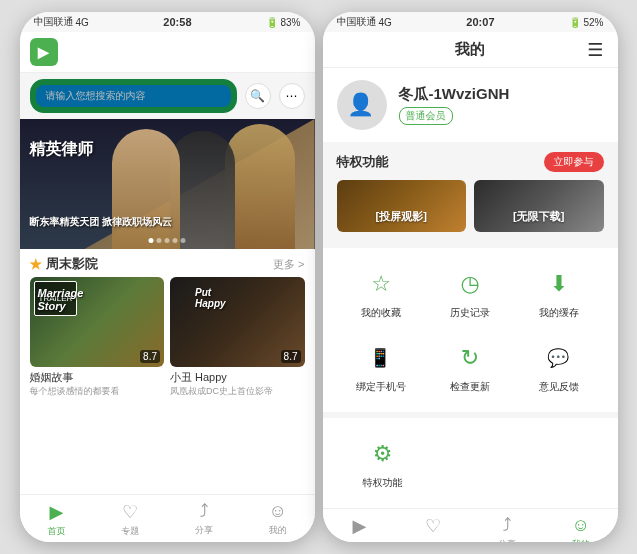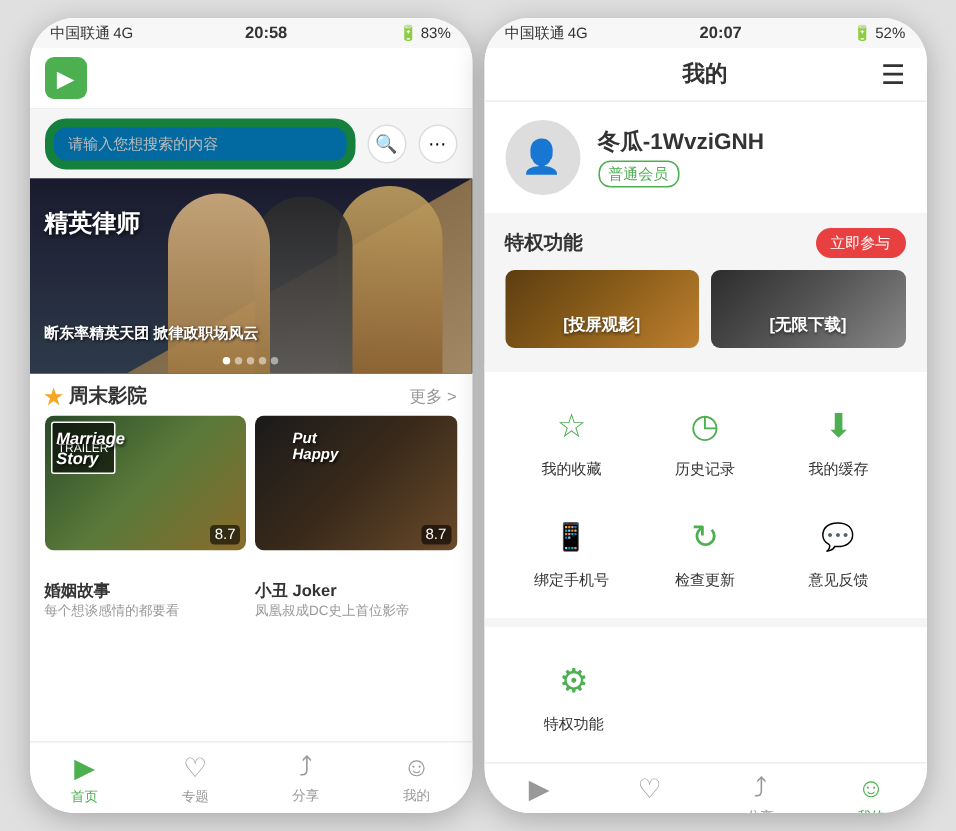--- a/index.html
+++ b/index.html
@@ -232,23 +232,23 @@
       left: 4px;
       background: rgba(0,0,0,0.6);
       color: #fff;
       font-size: 8px;
       padding: 12px 4px;
       border-radius: 2px;
       border: 1px solid #fff;
     }
     .movie-name {
       font-size: 11px;
-      font-weight: bold;
+      font-weight: normal;
       color: #333;
-      margin-top: 19px;
+      margin-top: 3px;
     }
     .movie-desc {
       font-size: 9px;
       color: #999;
       margin-top: 1px;
       line-height: 1.3;
     }
     
     .movie-grid-2 {
       display: flex;
@@ -489,21 +489,21 @@
         </div>
         <div class="movie-name">婚姻故事</div>
         <div class="movie-desc">每个想谈感情的都要看</div>
       </div>
       <div class="movie-card">
         <div class="movie-thumb">
           <div class="movie-thumb-bg" style="background:linear-gradient(135deg,#1a1a1a,#3a2a1a,#6a4a2a);"></div>
           <div class="movie-score">8.7</div>
           <div style="position:absolute;top:10px;left:8px;color:#fff;font-size:10px;font-weight:bold;font-style:italic;text-shadow:1px 1px 2px rgba(0,0,0,0.8);margin-left:17px;">Put<br>Happy</div>
         </div>
-        <div class="movie-name">小丑 Joker</div>
+        <div class="movie-name">小丑 Happy</div>
         <div class="movie-desc">凤凰叔成DC史上首位影帝</div>
       </div>
     </div>
 
 
     <div class="bottom-nav" style="margin-top:auto;">
       <div class="bottom-nav-item">
         <span class="icon active">▶</span>
         <span class="label active">首页</span>
       </div>

